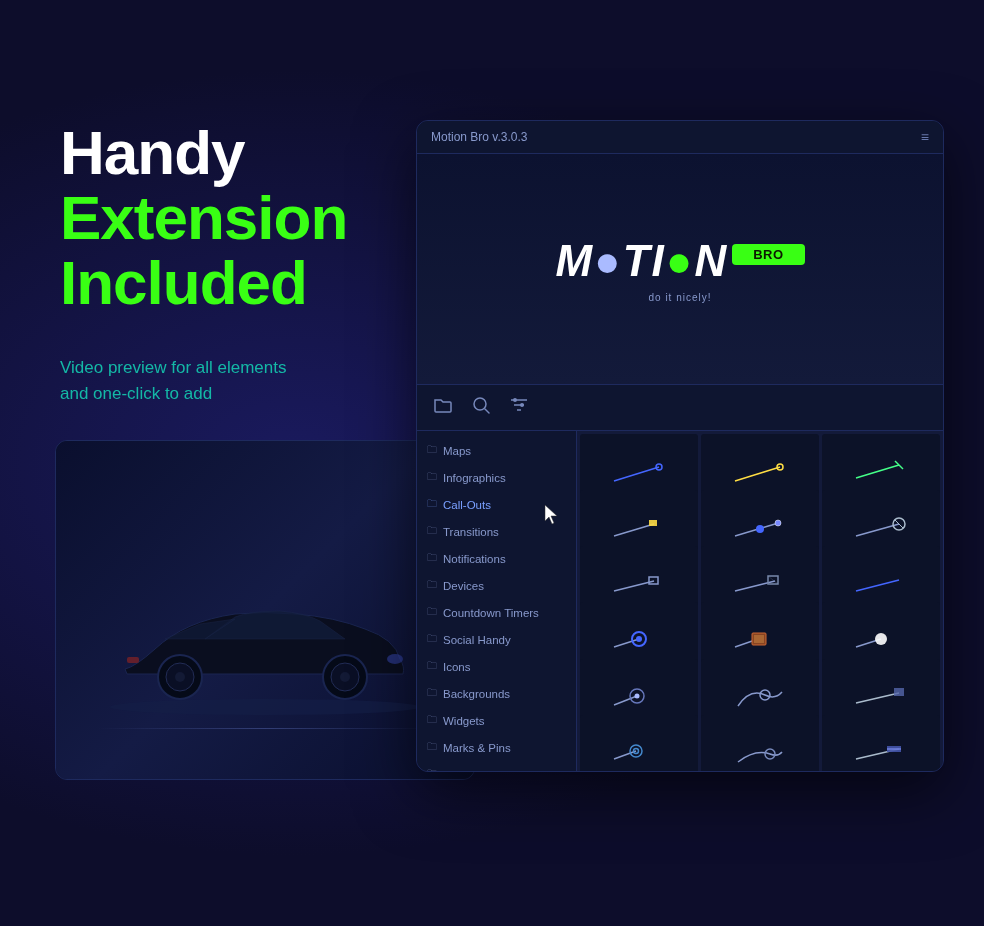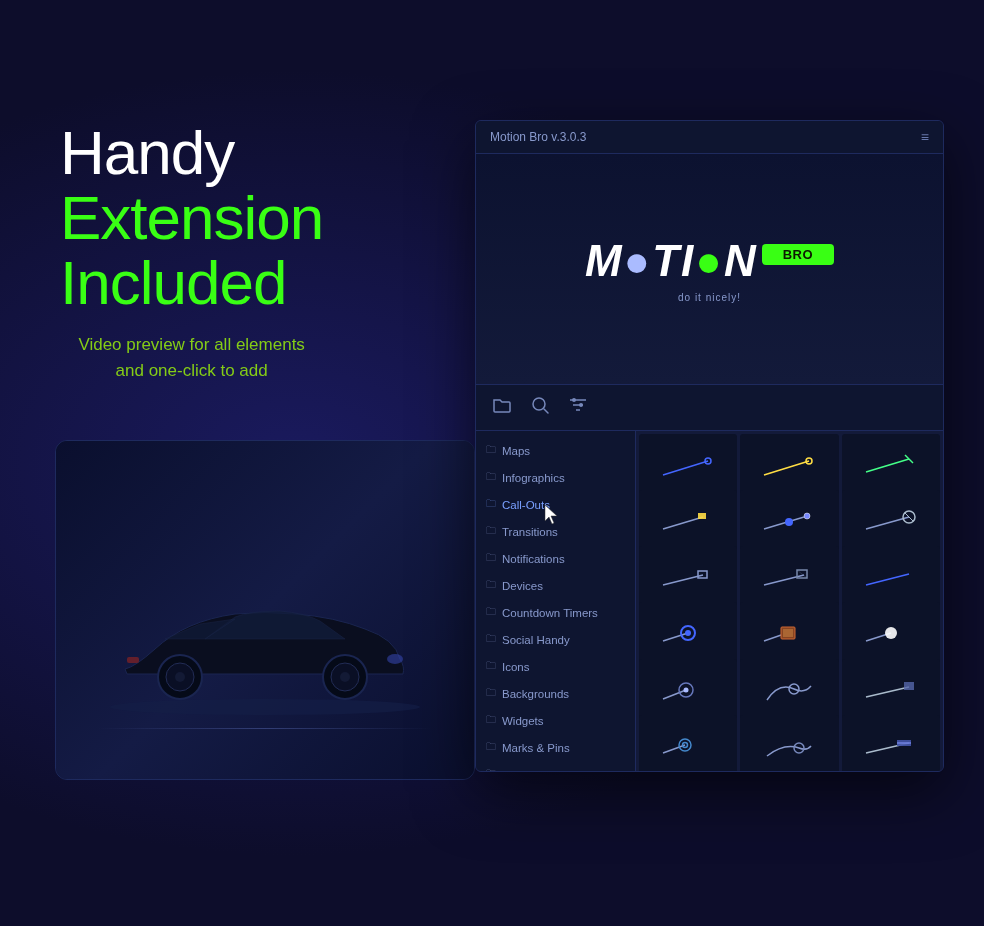--- a/index.html
+++ b/index.html
@@ -38,36 +38,35 @@
     .left-section {
       position: absolute;
       left: 60px;
       top: 120px;
       z-index: 2;
       max-width: 380px;
     }
 
     .main-title {
       font-size: 62px;
-      font-weight: 400;
+      font-weight: 700;
       line-height: 1.05;
       color: white;
       letter-spacing: -1px;
     }
 
     .main-title .green {
       color: #39ff14;
     }
 
     .subtitle {
-      margin-top: 17px;
+      margin-top: 40px;
       font-size: 17px;
-      color: #84cc16;
+      color: #14b8a6;
       line-height: 1.5;
-      text-align: center;
     }
 
     
     .car-panel {
       position: absolute;
       left: 55px;
       top: 440px;
       width: 420px;
       height: 340px;
       background: #0e1535;
@@ -106,23 +105,23 @@
       width: 80%;
       height: 1px;
       background: linear-gradient(to right, transparent, rgba(100,120,200,0.4), transparent);
     }
 
     
     .extension-panel {
       position: absolute;
       right: 40px;
       top: 120px;
-      width: 469px;
+      width: 528px;
       background: #131a3a;
-      border-radius: 6px;
+      border-radius: 12px;
       overflow: hidden;
       z-index: 4;
       border: 1px solid #1e2a5e;
       box-shadow: 0 20px 60px rgba(0,0,0,0.6);
     }
 
     .ext-titlebar {
       background: #0e1530;
       padding: 8px 14px;
       display: flex;

